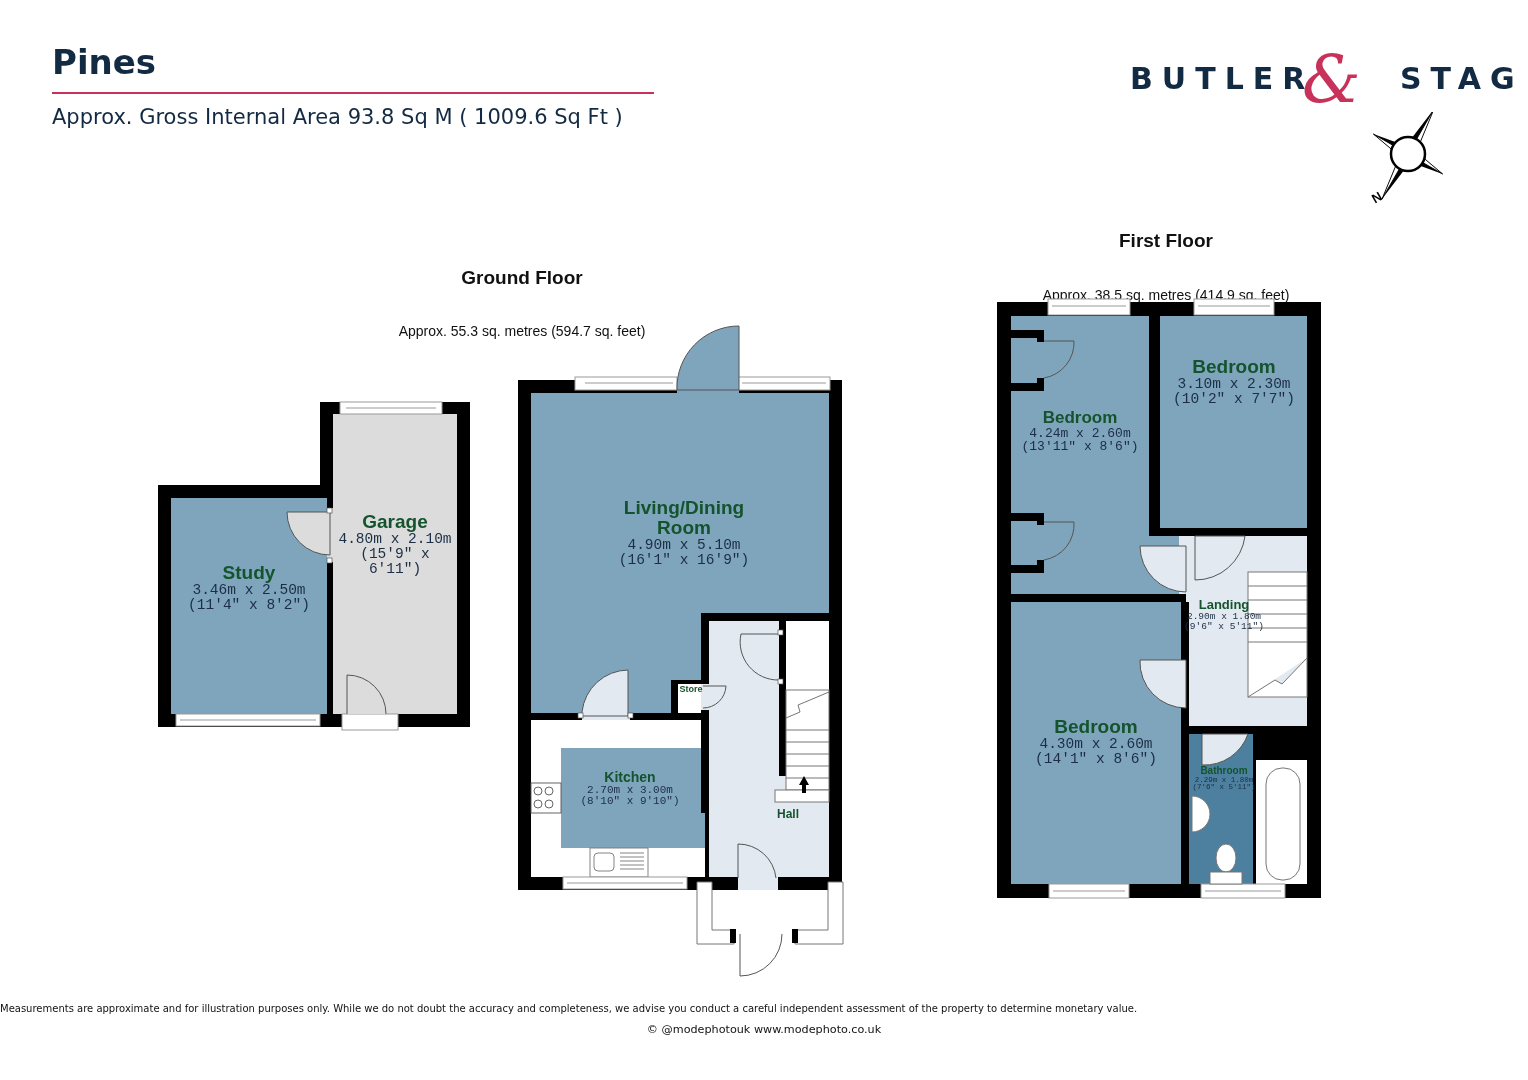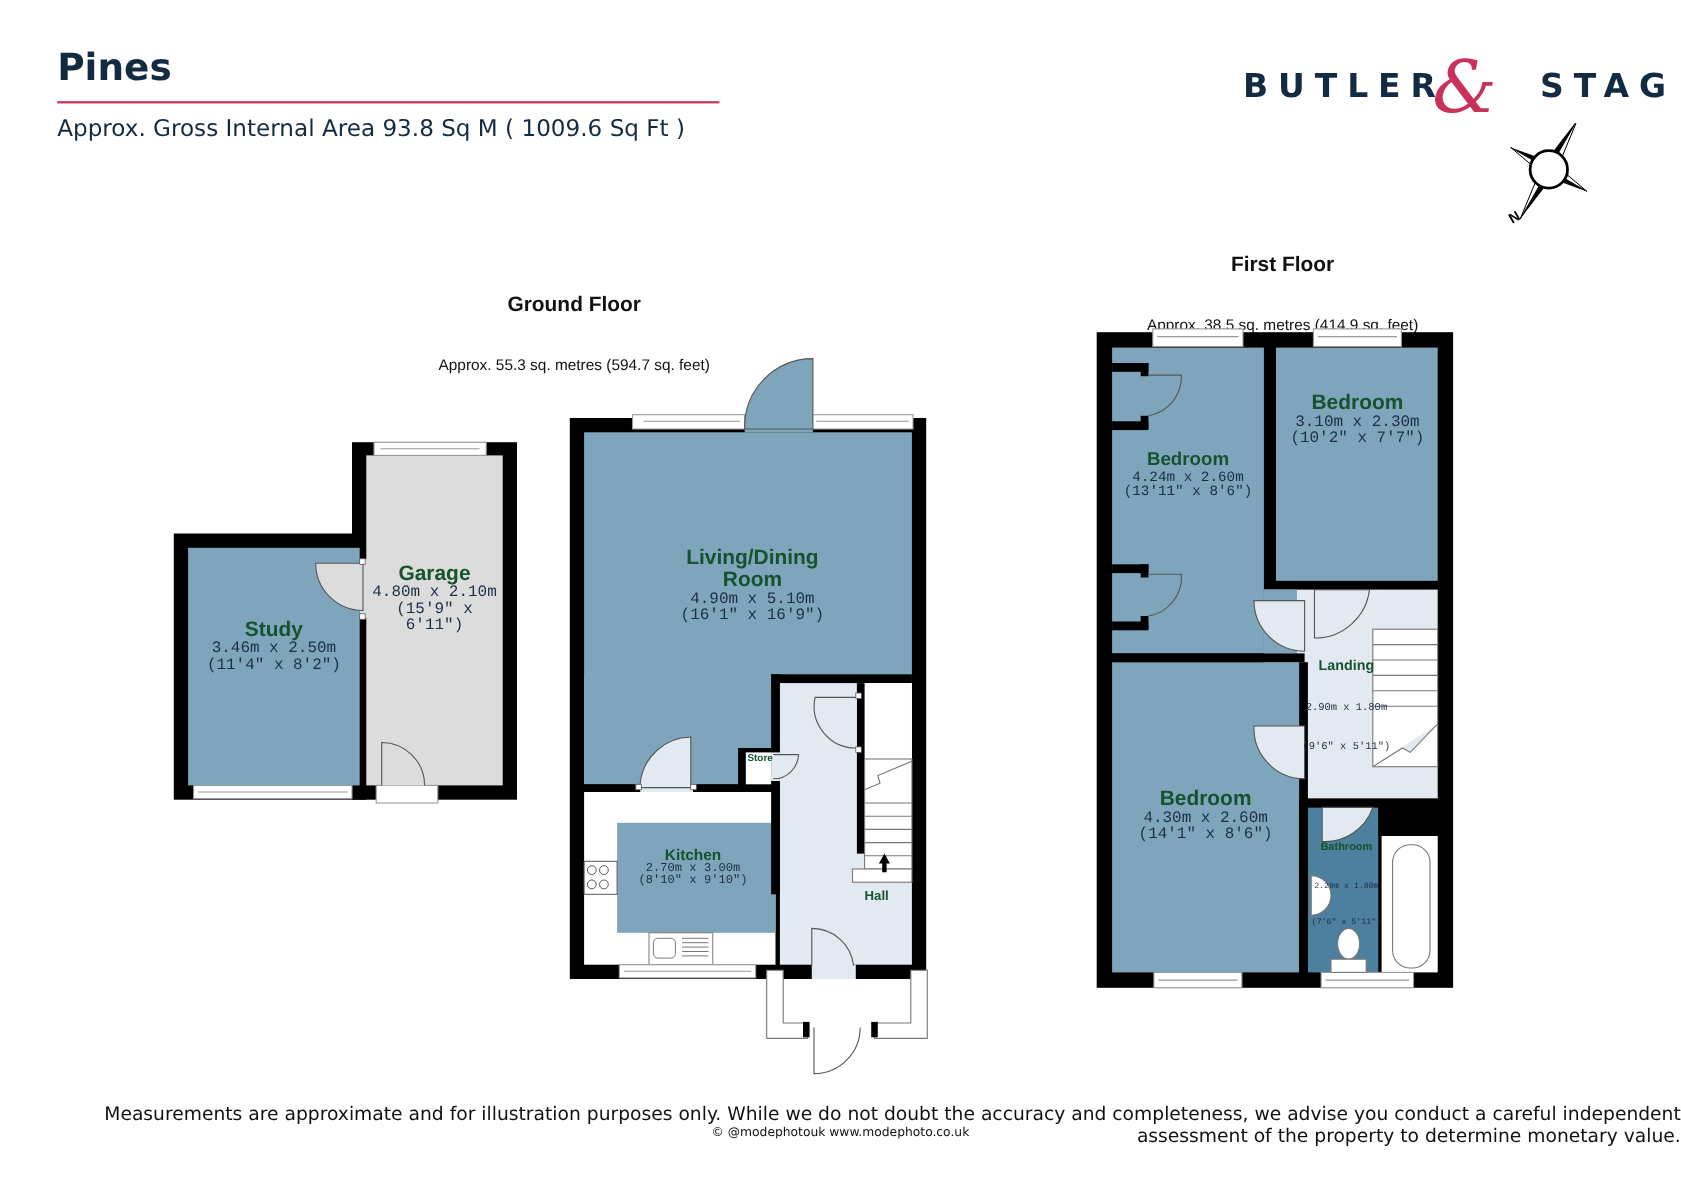--- a/index.html
+++ b/index.html
@@ -14,22 +14,22 @@
     .compass { left: 1360px; top: 112px; width: 90px; height: 100px; }
     .floor-title { font-family: "Liberation Sans", sans-serif; font-weight: bold; font-size: 19px; color: #111; text-align: center; }
     .floor-sub { font-family: "Liberation Sans", sans-serif; font-size: 14px; color: #111; text-align: center; margin-top: 28px; }
     .plan { left: 0; top: 0; width: 1528px; height: 1080px; }
     .room-label { position: absolute; text-align: center; color: #1b2a3a; line-height: 1.05; }
     .room-name { font-weight: bold; font-size: 19px; color: #14532d; }
     .room-dim { font-size: 14.5px; color: #1b2e45; font-family: Liberation Mono, monospace; }
     .sm .room-name { font-size: 14px; }
     .sm .room-dim { font-size: 11px; }
     .xs .room-name { font-size: 11px; }
-    .xs .room-dim { font-size: 8.5px; margin-top: 26px; }
-    .disclaimer { left: 0; width: 1528px; top: 1003px; text-align: right; font-family: "DejaVu Sans", sans-serif; font-size: 17px; color: #111; }
+    .xs .room-dim { font-size: 8.5px; }
+    .disclaimer { left: 0; width: 1528px; top: 1003px; text-align: left; font-family: "DejaVu Sans", sans-serif; font-size: 10px; color: #111; }
     .credit { left: 0; width: 1528px; top: 1023px; text-align: center; font-family: "DejaVu Sans", sans-serif; font-size: 11.2px; color: #111; }
   </style>
 </head>
 <body>
 
 <div class="abs title">Pines</div>
 <div class="abs title-rule"></div>
 <div class="abs subtitle">Approx. Gross Internal Area 93.8 Sq M ( 1009.6 Sq Ft )</div>
 
 <div class="abs brand">
@@ -255,21 +255,21 @@
   <div class="room-dim">(16'1" x 16'9")</div>
 </div>
 <div class="room-label sm" style="left:570px; top:770px; width:120px;">
   <div class="room-name">Kitchen</div>
   <div class="room-dim">2.70m x 3.00m</div>
   <div class="room-dim">(8'10" x 9'10")</div>
 </div>
 <div class="room-label xs" style="left:676px; top:685px; width:30px;">
   <div class="room-name" style="font-size:9px;">Store</div>
 </div>
-<div class="room-label sm" style="left:768px; top:808px; width:40px;text-align:right;">
+<div class="room-label sm" style="left:768px; top:808px; width:40px;">
   <div class="room-name" style="font-size:12px;">Hall</div>
 </div>
 
 <div class="room-label" style="left:1016px; top:409px; width:128px;">
   <div class="room-name" style="font-size:17px;">Bedroom</div>
   <div class="room-dim" style="font-size:13px;">4.24m x 2.60m</div>
   <div class="room-dim" style="font-size:13px;">(13'11" x 8'6")</div>
 </div>
 <div class="room-label" style="left:1164px; top:357px; width:140px;">
   <div class="room-name">Bedroom</div>

